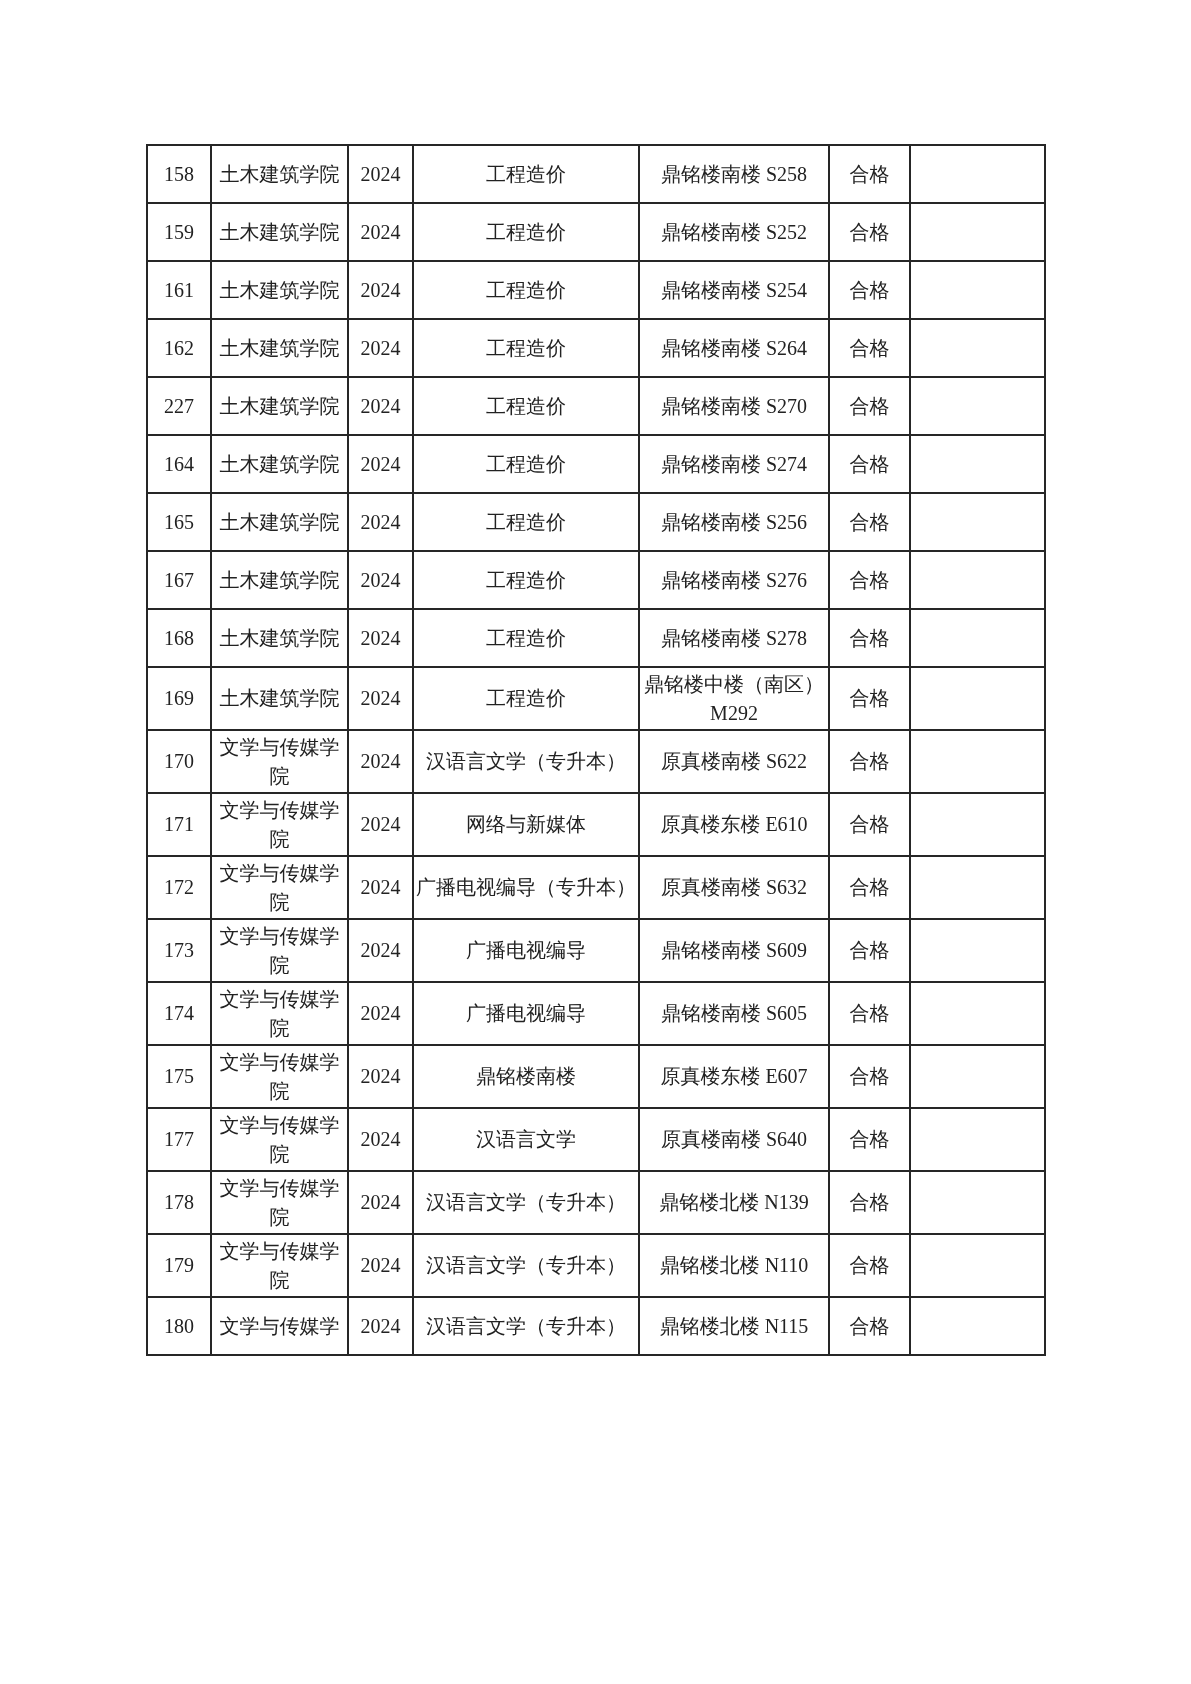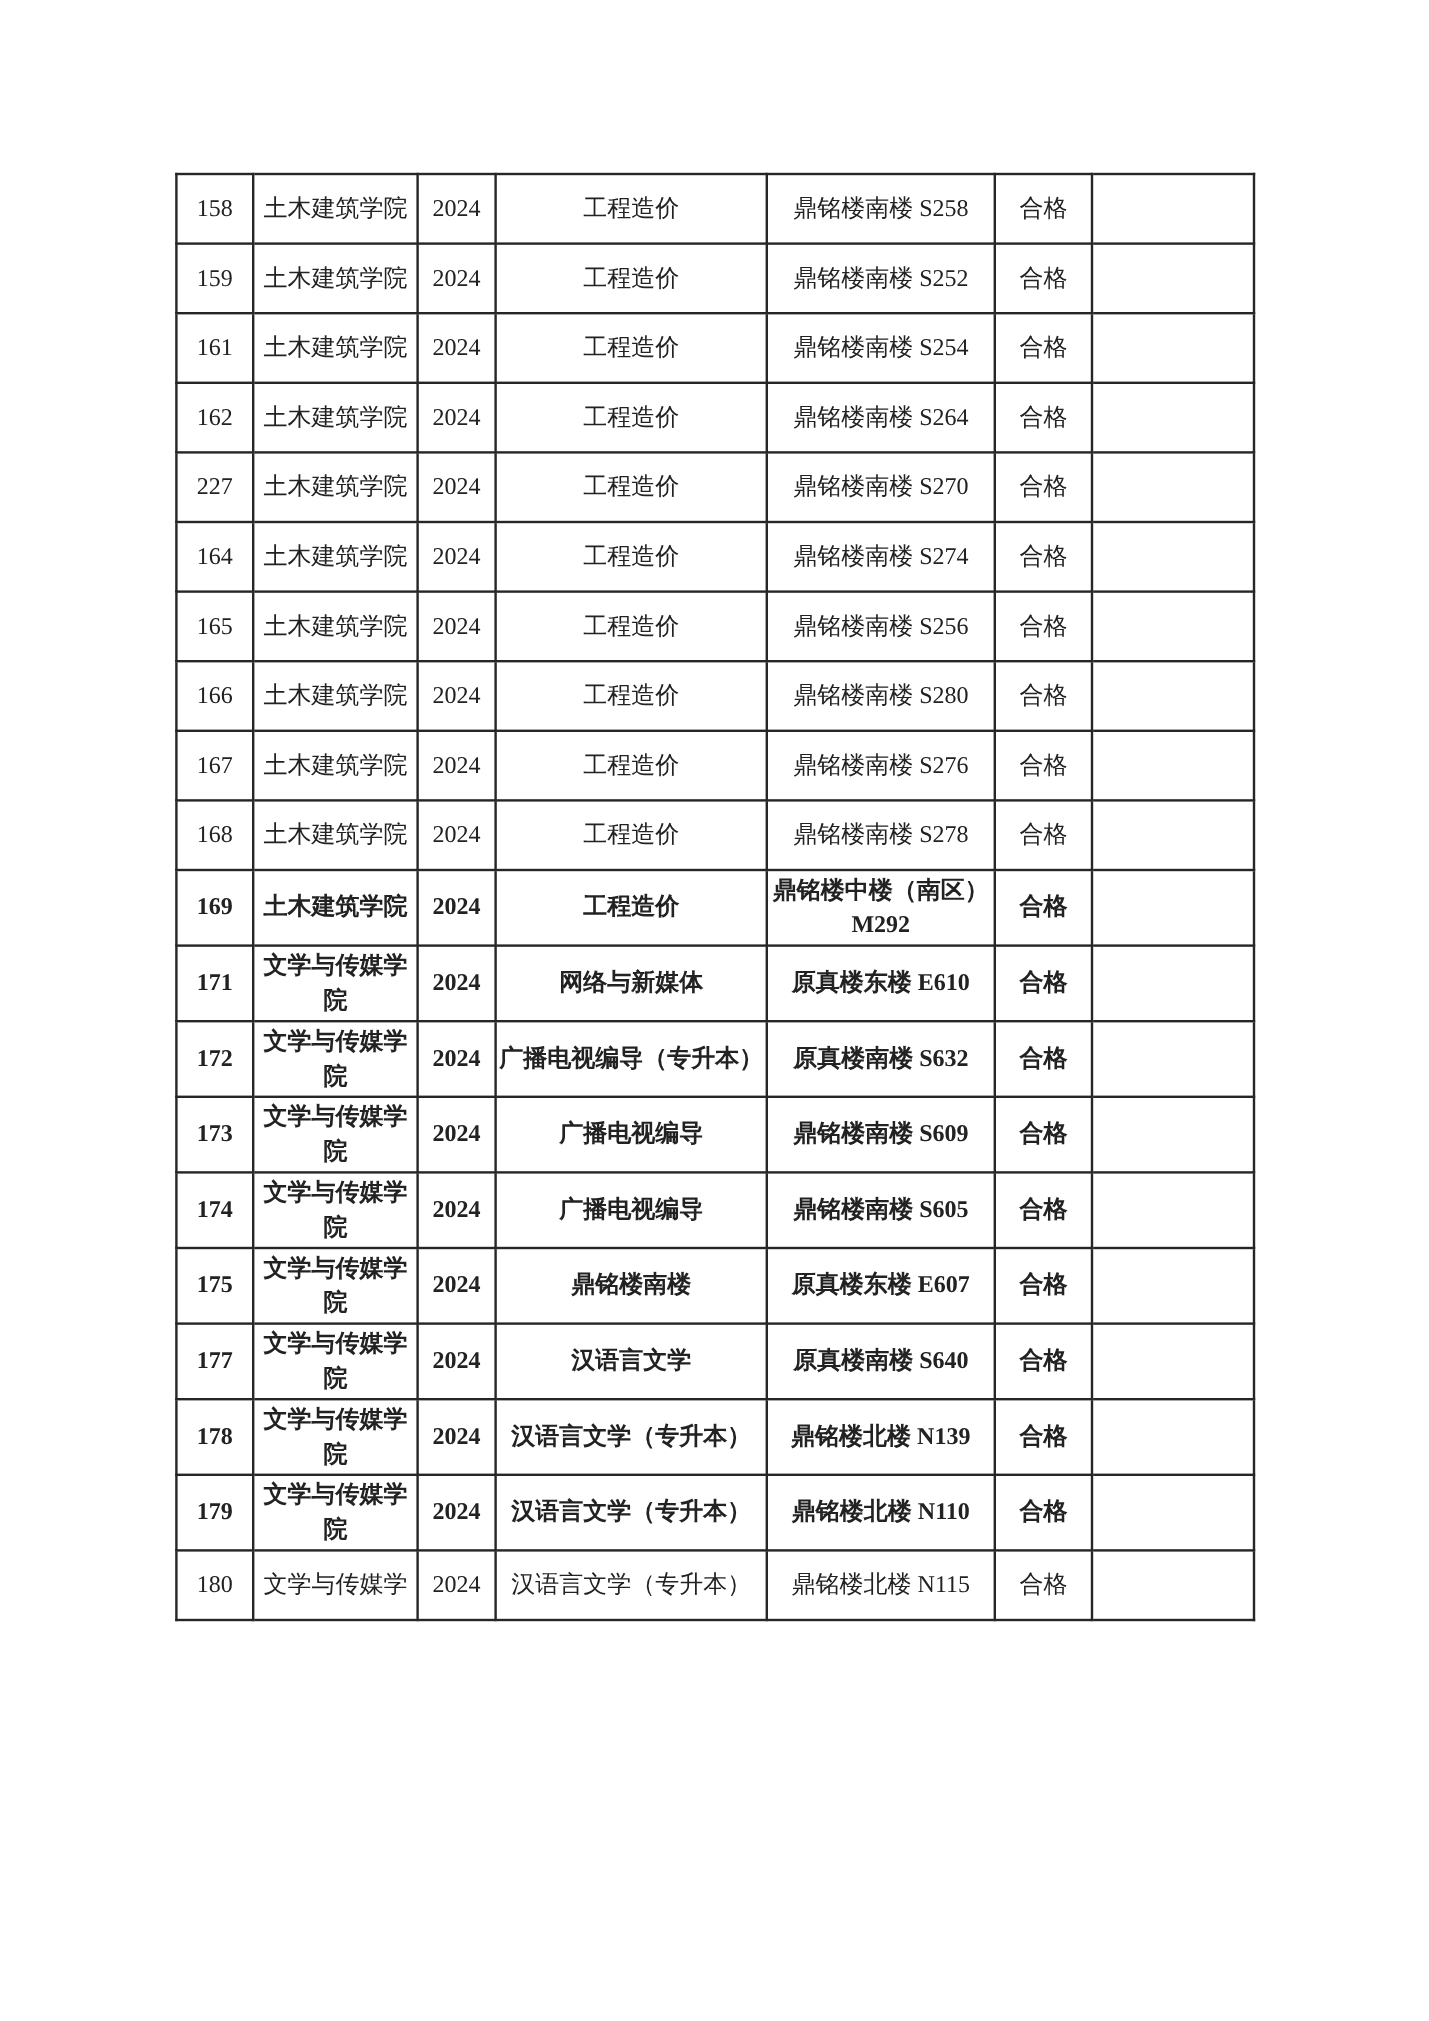--- a/index.html
+++ b/index.html
@@ -27,21 +27,21 @@
     color: var(--text-color, #222222);
     font-size: 20px;
     text-align: center;
     vertical-align: middle;
     padding: 0 2px;
     white-space: pre-line;
     line-height: 29px;
     overflow: hidden;
   }
   tr.row-single { height: 58px; }
-  tr.row-tall   { height: 63px; font-weight: bold; }
+  tr.row-tall   { height: 63px; }
 </style>
 </head>
 <body>
 
 <div class="page">
   <table class="grid">
     <colgroup>
       <col style="width:64px">
       <col style="width:137px">
       <col style="width:65px">
@@ -108,29 +108,20 @@
         <tr class="row-single">
     <td>165</td>
     <td>土木建筑学院</td>
     <td>2024</td>
     <td>工程造价</td>
     <td>鼎铭楼南楼 S256</td>
     <td>合格</td>
     <td></td>
   </tr>
         <tr class="row-single">
-    <td>166</td>
-    <td>土木建筑学院</td>
-    <td>2024</td>
-    <td>工程造价</td>
-    <td>鼎铭楼南楼 S280</td>
-    <td>合格</td>
-    <td></td>
-  </tr>
-        <tr class="row-single">
     <td>167</td>
     <td>土木建筑学院</td>
     <td>2024</td>
     <td>工程造价</td>
     <td>鼎铭楼南楼 S276</td>
     <td>合格</td>
     <td></td>
   </tr>
         <tr class="row-single">
     <td>168</td>
@@ -141,20 +132,30 @@
     <td>合格</td>
     <td></td>
   </tr>
         <tr class="row-tall">
     <td>169</td>
     <td>土木建筑学院</td>
     <td>2024</td>
     <td>工程造价</td>
     <td>鼎铭楼中楼（南区）
 M292</td>
+    <td>合格</td>
+    <td></td>
+  </tr>
+        <tr class="row-tall">
+    <td>170</td>
+    <td>文学与传媒学
+院</td>
+    <td>2024</td>
+    <td>汉语言文学（专升本）</td>
+    <td>原真楼南楼 S622</td>
     <td>合格</td>
     <td></td>
   </tr>
         <tr class="row-tall">
     <td>171</td>
     <td>文学与传媒学
 院</td>
     <td>2024</td>
     <td>网络与新媒体</td>
     <td>原真楼东楼 E610</td>

